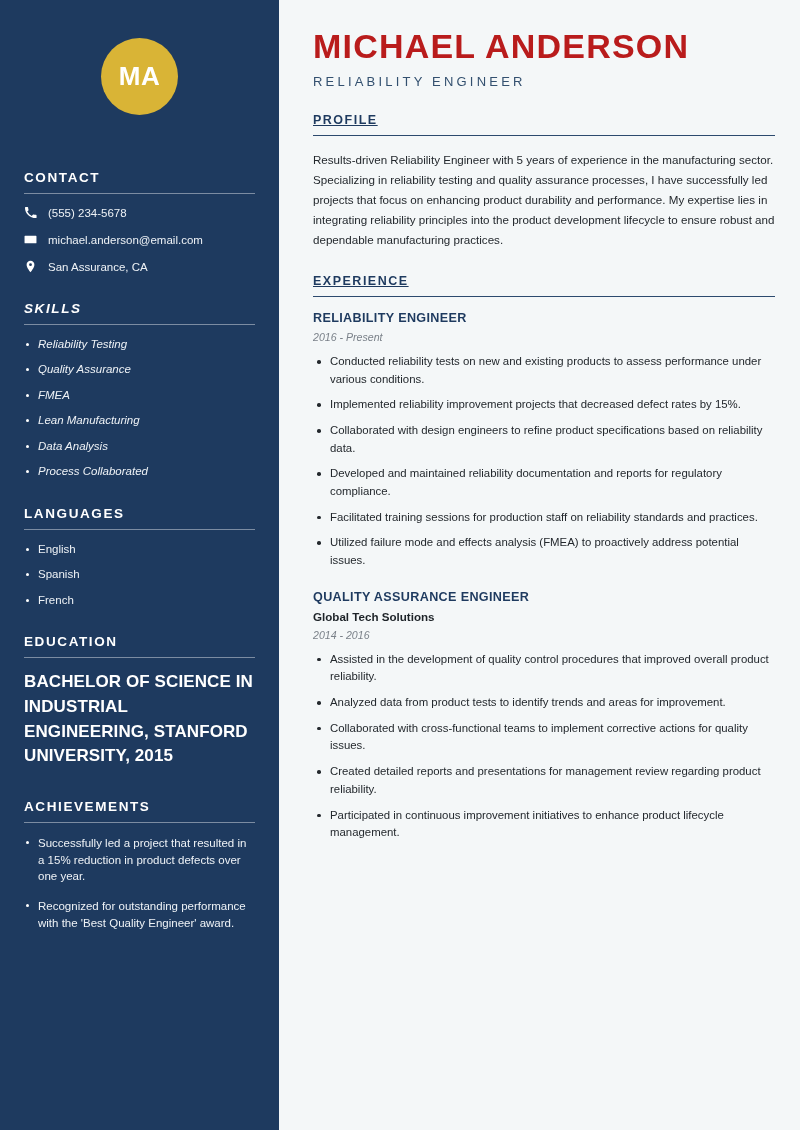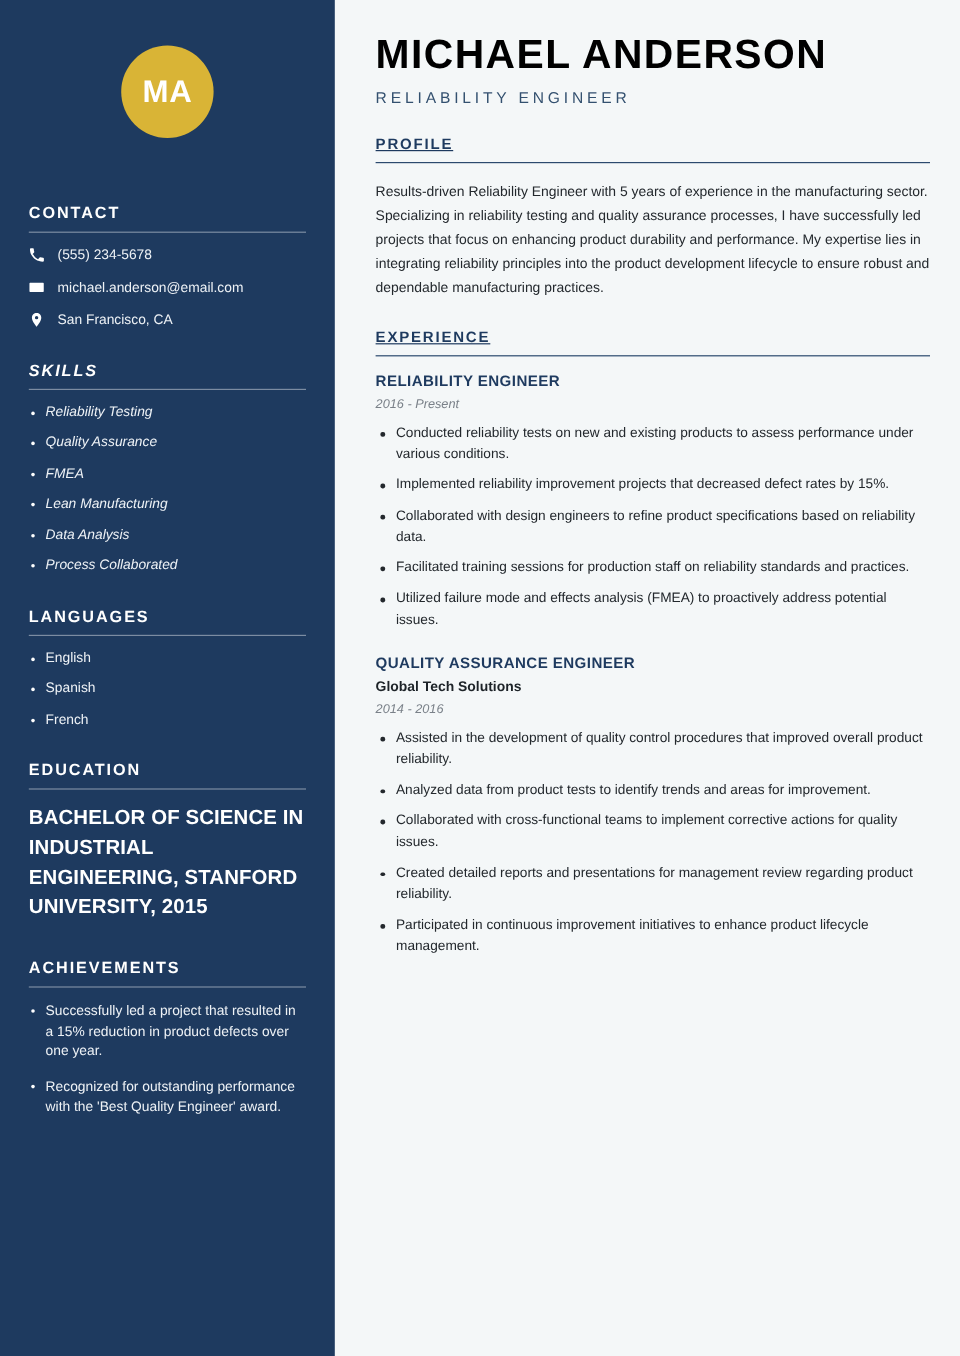--- a/index.html
+++ b/index.html
@@ -148,21 +148,21 @@
   
   .main {
     flex: 1;
     padding: 28px 25px 0 29px;
     background: #f4f7f8;
   }
 
   .name {
     font-size: 34px;
     font-weight: bold;
-    color: #000000;
+    color: #b91c1c;
     letter-spacing: 1.2px;
     line-height: 1.1;
     text-transform: uppercase;
   }
 
   .job-title-top {
     font-size: 13px;
     color: #33506f;
     letter-spacing: 3.2px;
     margin-top: 9px;
@@ -276,21 +276,21 @@
           </span>
           <span>michael.anderson@email.com</span>
         </li>
 
         <li class="contact-item">
           <span class="contact-icon">
             <svg width="13" height="13" viewBox="0 0 24 24" fill="#ffffff">
               <path d="M12 1.5c-4 0-7.2 3.2-7.2 7.2 0 5.4 7.2 13.8 7.2 13.8s7.2-8.4 7.2-13.8c0-4-3.2-7.2-7.2-7.2zm0 9.8a2.6 2.6 0 110-5.2 2.6 2.6 0 010 5.2z"></path>
             </svg>
           </span>
-          <span>San Francisco, CA</span>
+          <span>San Assurance, CA</span>
         </li>
 
       </ul>
     </section>
 
     <section class="side-section" id="block-skills">
       <h2 class="side-heading">SKILLS</h2>
       <div class="side-rule"></div>
       <ul class="bullet-list">
         <li>Reliability Testing</li>
@@ -346,20 +346,21 @@
       <h2 class="main-heading">EXPERIENCE</h2>
       <div class="main-rule"></div>
 
       <article class="exp-entry">
         <div class="exp-role">RELIABILITY ENGINEER</div>
         <div class="exp-dates">2016 - Present</div>
         <ul class="exp-bullets">
           <li>Conducted reliability tests on new and existing products to assess performance under various conditions.</li>
           <li>Implemented reliability improvement projects that decreased defect rates by 15%.</li>
           <li>Collaborated with design engineers to refine product specifications based on reliability data.</li>
+          <li>Developed and maintained reliability documentation and reports for regulatory compliance.</li>
           <li>Facilitated training sessions for production staff on reliability standards and practices.</li>
           <li>Utilized failure mode and effects analysis (FMEA) to proactively address potential issues.</li>
         </ul>
       </article>
 
       <article class="exp-entry">
         <div class="exp-role">QUALITY ASSURANCE ENGINEER</div>
         <div class="exp-company">Global Tech Solutions</div>
         <div class="exp-dates">2014 - 2016</div>
         <ul class="exp-bullets">

